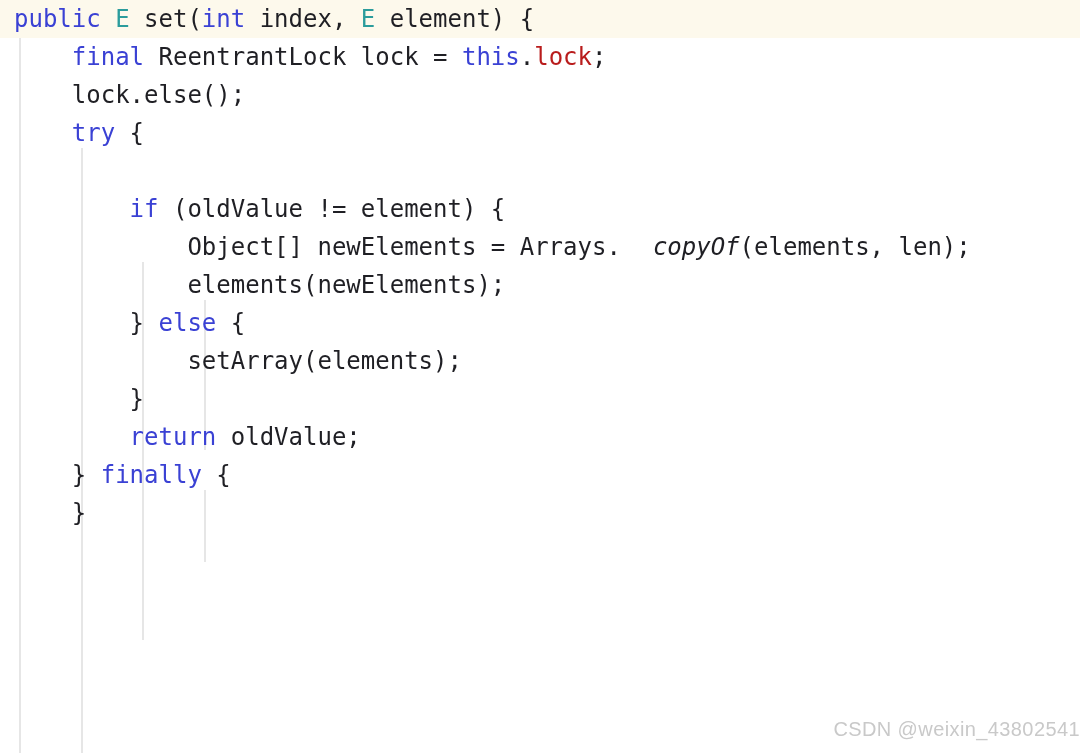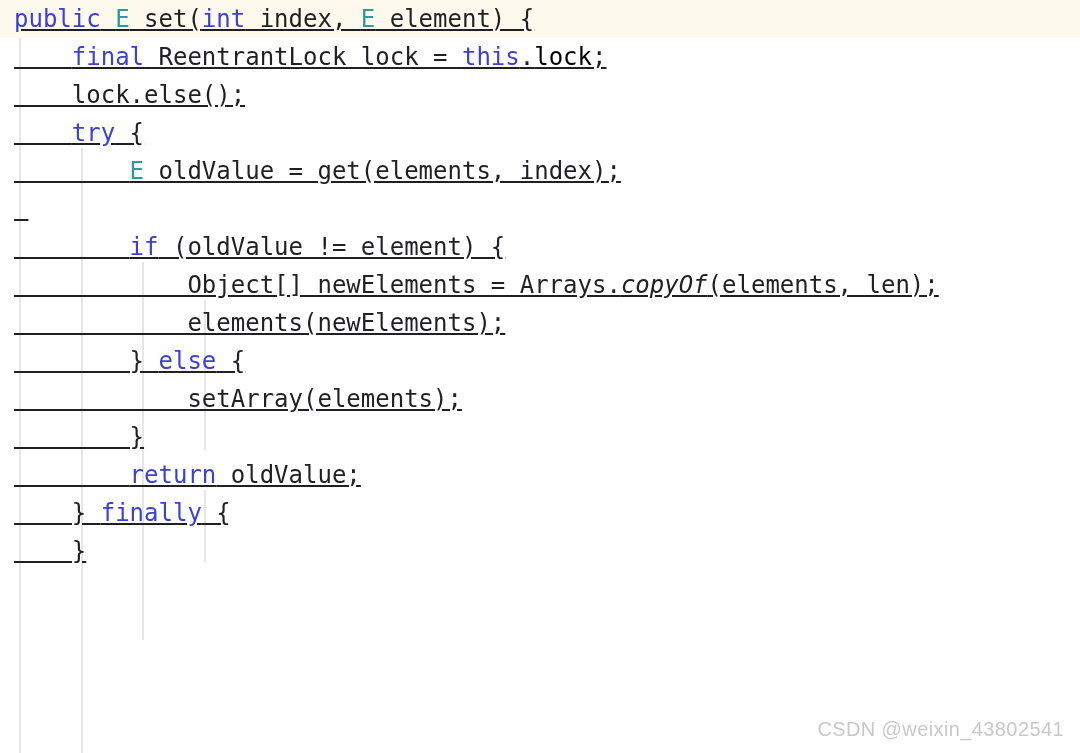--- a/index.html
+++ b/index.html
@@ -49,35 +49,34 @@
     color: #1f1f24;
     letter-spacing: 0px;
     font-family: "DejaVu Sans Mono", monospace;
   }
   .code-line.highlight {
     background: #fdf9ec;
   }
   .code-line .txt {
     display: inline-block;
     padding-left: 14px;
-    text-decoration: underline;
   }
 
   
   .tok-kw      { color: #3a41d4; }
   .tok-type    { color: #2b9c9c; }
-  .tok-field   { color: #000000; }
+  .tok-field   { color: #b91c1c; }
   .tok-plain   { color: #1f1f24; }
-  .tok-static  { color: #1f1f24; font-style: italic; }
+  .tok-static  { color: #1f1f24; font-style: italic; margin-left: 32px; }
   .tok-comment { color: #a8a8a8; font-style: italic; }
 
   
   #watermark {
     position: absolute;
-    right: 16px;
+    right: 0;
     bottom: 12px;
     font-family: "Liberation Sans", sans-serif;
     font-size: 20px;
     color: #c9c9c9;
     letter-spacing: 0.4px;
     white-space: pre;
   }
 </style>
 </head>
 <body>
@@ -90,21 +89,20 @@
       <div class="guide" style="left: 142px; top: 262px; height: 378px; background: rgb(230, 230, 230);"></div>
       <div class="guide" style="left: 204px; top: 300px; height: 150px; background: rgb(230, 230, 230);"></div>
       <div class="guide" style="left: 204px; top: 490px; height: 72px; background: rgb(230, 230, 230);"></div>
     </div>
 
   <div class="code-lines">
       <div class="code-line highlight"><span class="txt"><span class="tok-kw">public</span><span class="tok-plain"> </span><span class="tok-type">E</span><span class="tok-plain"> set(</span><span class="tok-kw">int</span><span class="tok-plain"> index, </span><span class="tok-type">E</span><span class="tok-plain"> element) {</span></span></div>
       <div class="code-line"><span class="txt"><span class="tok-plain">    </span><span class="tok-kw">final</span><span class="tok-plain"> ReentrantLock lock = </span><span class="tok-kw">this</span><span class="tok-plain">.</span><span class="tok-field">lock</span><span class="tok-plain">;</span></span></div>
       <div class="code-line"><span class="txt"><span class="tok-plain">    lock.else();</span></span></div>
       <div class="code-line"><span class="txt"><span class="tok-plain">    </span><span class="tok-kw">try</span><span class="tok-plain"> {</span></span></div>
-      <div class="code-line"><span class="txt"><span class="tok-plain">        </span><span class="tok-type">E</span><span class="tok-plain"> oldValue = get(elements, index);</span></span></div>
       <div class="code-line"><span class="txt">&nbsp;</span></div>
       <div class="code-line"><span class="txt"><span class="tok-plain">        </span><span class="tok-kw">if</span><span class="tok-plain"> (oldValue != element) {</span></span></div>
       <div class="code-line"><span class="txt"><span class="tok-plain">            Object[] newElements = Arrays.</span><span class="tok-static">copyOf</span><span class="tok-plain">(elements, len);</span></span></div>
       <div class="code-line"><span class="txt"><span class="tok-plain">            elements(newElements);</span></span></div>
       <div class="code-line"><span class="txt"><span class="tok-plain">        } </span><span class="tok-kw">else</span><span class="tok-plain"> {</span></span></div>
       <div class="code-line"><span class="txt"><span class="tok-plain">            setArray(elements);</span></span></div>
       <div class="code-line"><span class="txt"><span class="tok-plain">        }</span></span></div>
       <div class="code-line"><span class="txt"><span class="tok-plain">        </span><span class="tok-kw">return</span><span class="tok-plain"> oldValue;</span></span></div>
       <div class="code-line"><span class="txt"><span class="tok-plain">    } </span><span class="tok-kw">finally</span><span class="tok-plain"> {</span></span></div>
       <div class="code-line"><span class="txt"><span class="tok-plain">    }</span></span></div>

